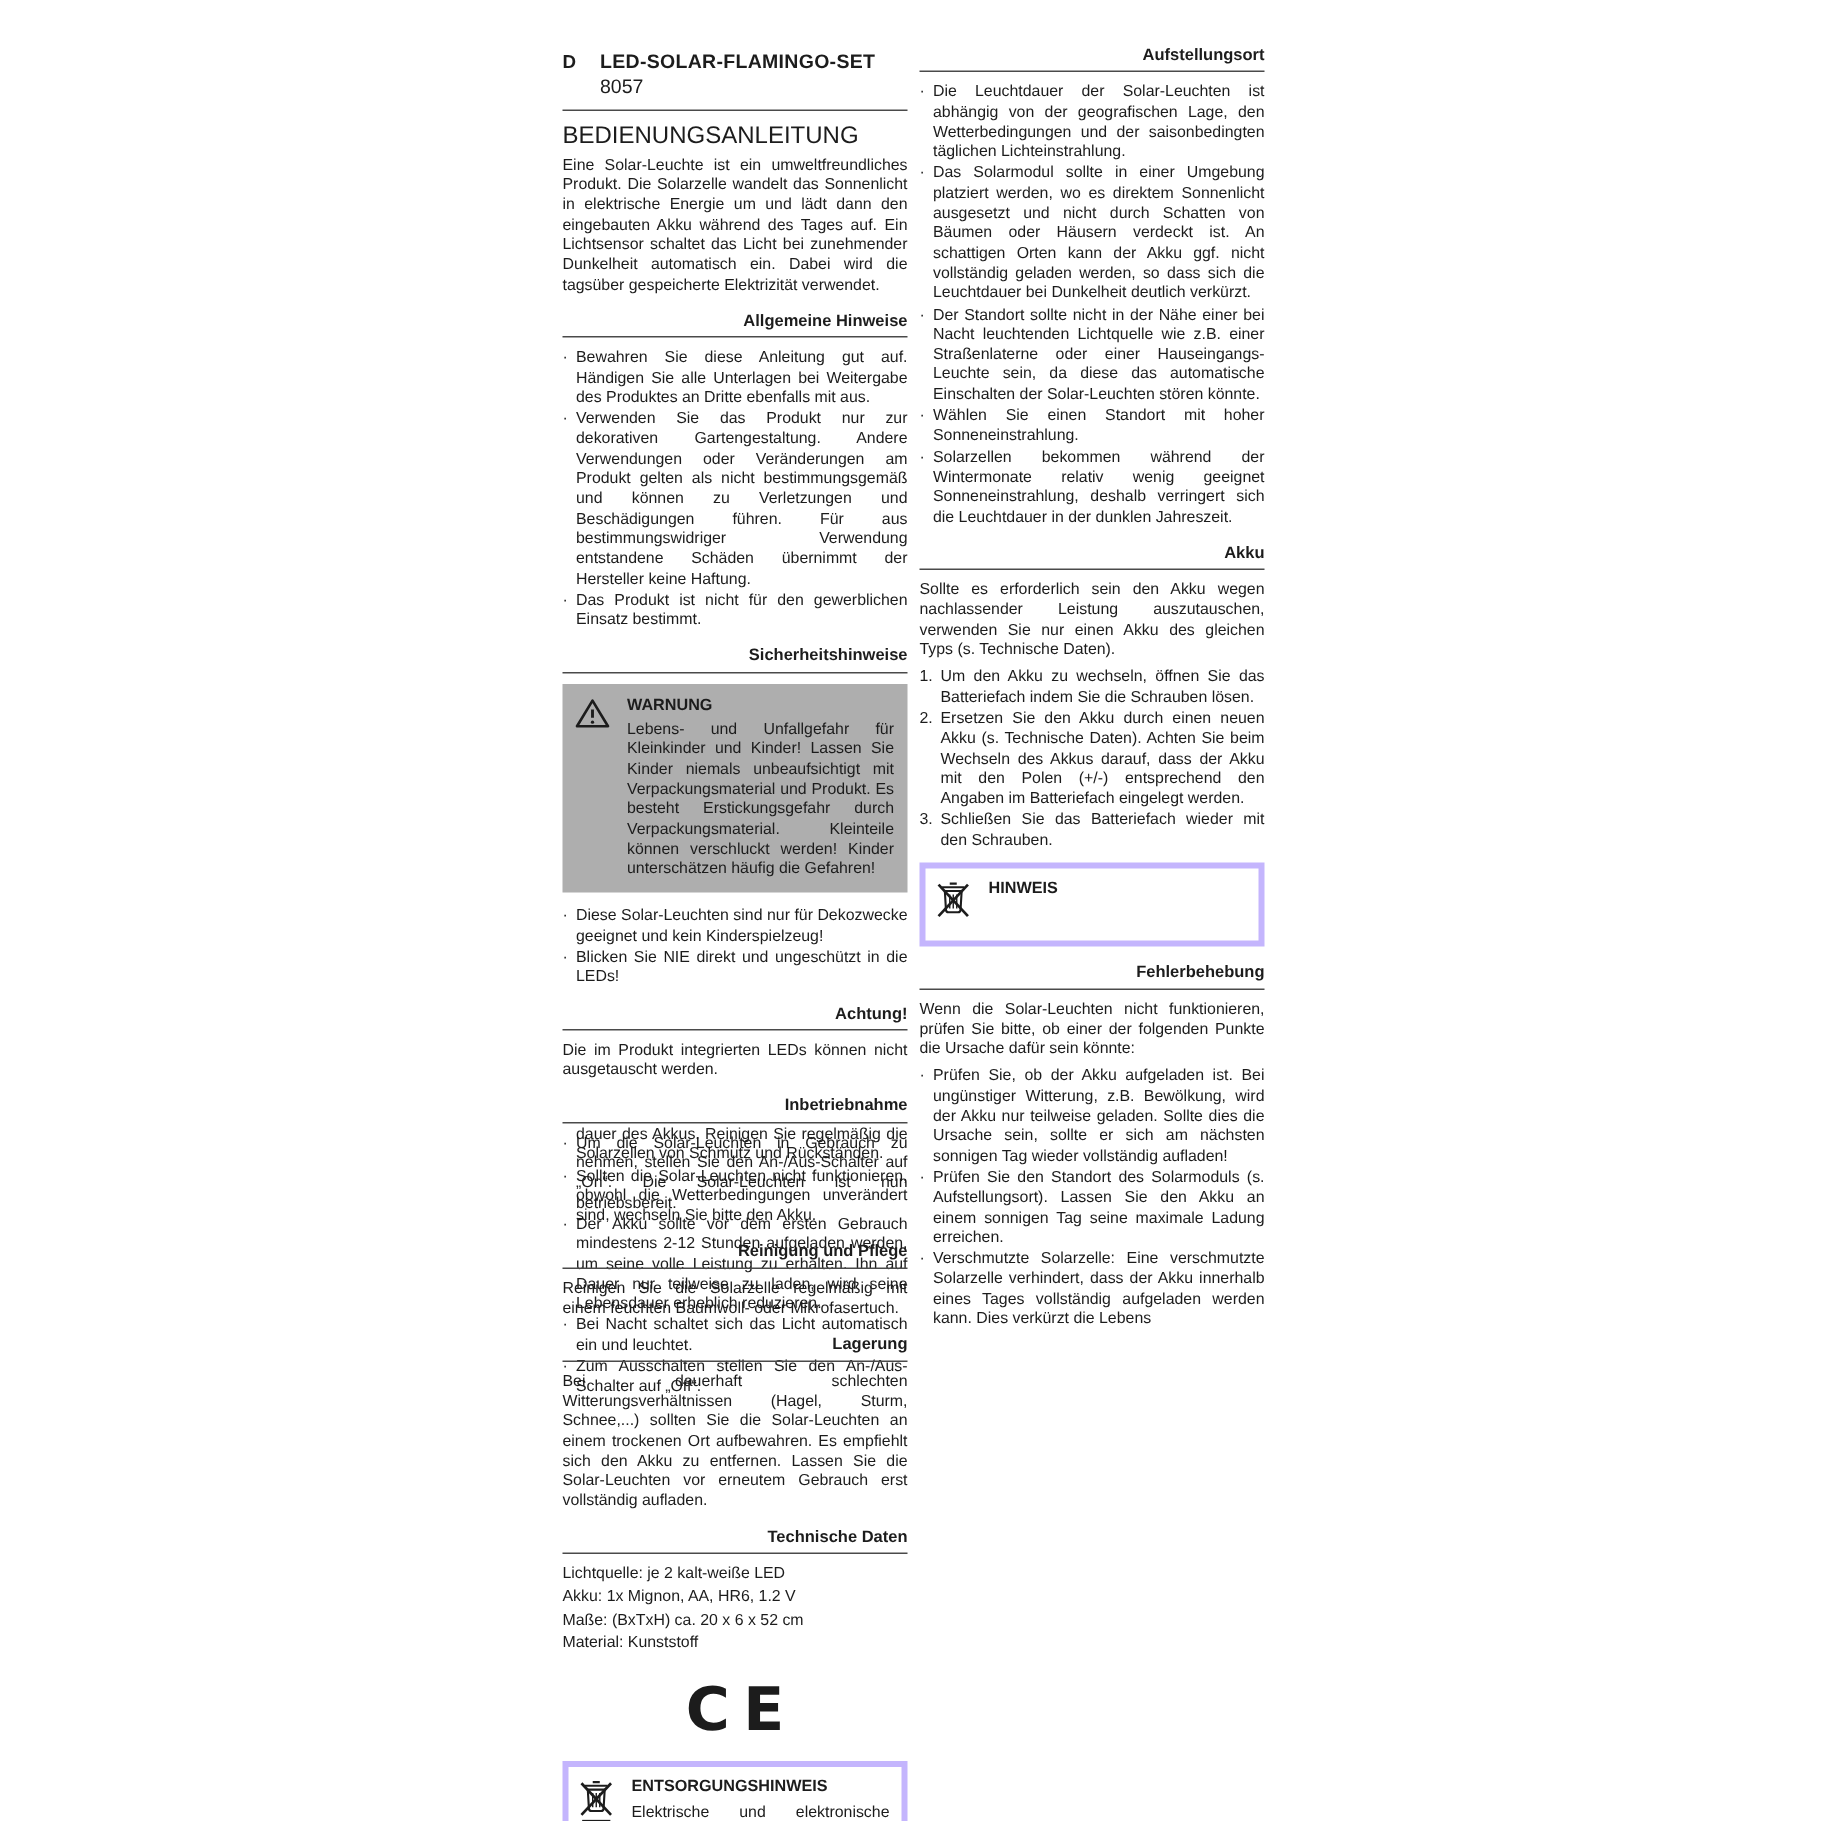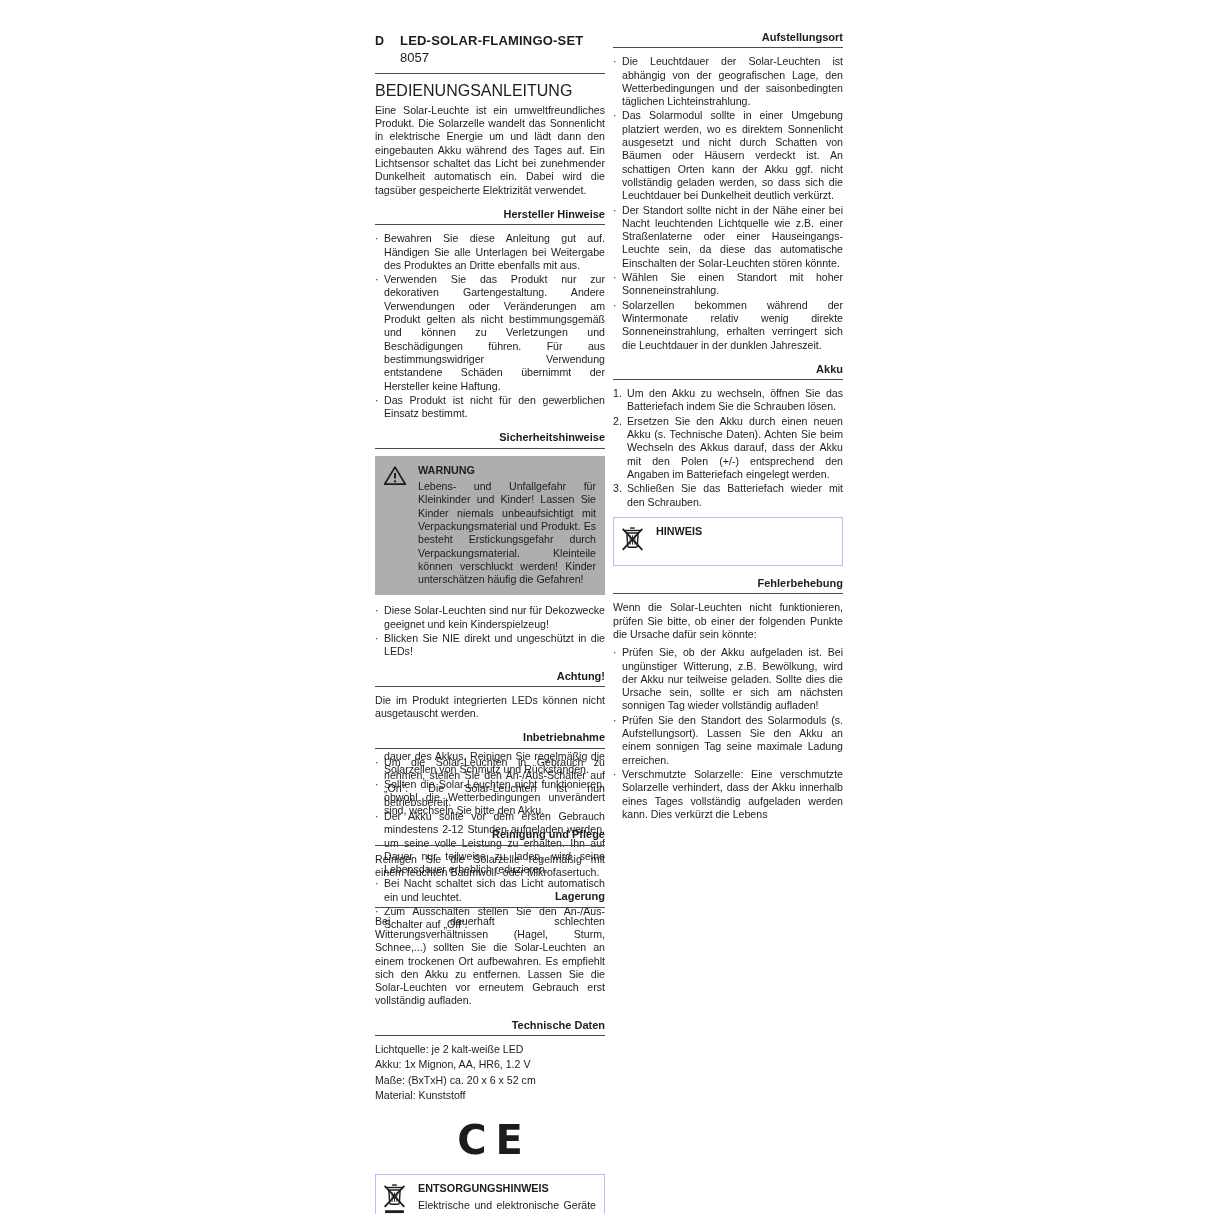--- a/index.html
+++ b/index.html
@@ -53,21 +53,21 @@
   .step .st { flex: 1; text-align: justify; }
 
   
   .warnbox {
     background: #aeaeae;
     padding: 8px 9px 9px 8px;
     display: flex; gap: 8px;
     margin: 2px 0 9px 0;
   }
   .noticebox {
-    border: 1px solid #c4b5fd;
+    border: 4px solid #c4b5fd;
     background: #ffffff;
     padding: 7px 8px 8px 7px;
     display: flex; gap: 8px;
     margin: 8px 0 10px 0;
   }
   .ibox { flex: none; width: 27px; padding-top: 1px; }
   .bcontent { flex: 1; }
   .btitle { font-weight: bold; font-size: 10.8px; margin-bottom: 3px; }
   .btext { text-align: justify; }
 
@@ -98,21 +98,21 @@
       <span class="hdr-lang">D</span>
       <span class="hdr-title">LED-SOLAR-FLAMINGO-SET</span>
     </div>
     <div class="hdr-model">8057</div>
     <div class="hdr-rule"></div>
     <div class="h-main">BEDIENUNGSANLEITUNG</div>
     <p class="body">Eine Solar-Leuchte ist ein umweltfreundliches Produkt. Die Solarzelle wandelt das Sonnenlicht in elektrische Energie um und lädt dann den eingebauten Akku während des Tages auf. Ein Lichtsensor schaltet das Licht bei zunehmender Dunkelheit automatisch ein. Dabei wird die tagsüber gespeicherte Elektrizität verwendet.</p>
   </div>
 
   <div>
-    <div class="sec-title">Hersteller Hinweise</div>
+    <div class="sec-title">Allgemeine Hinweise</div>
     <div class="bullet">
       <span class="bm">·</span>
       <span class="bt">Bewahren Sie diese Anleitung gut auf. Händigen Sie alle Unterlagen bei Weitergabe des Produktes an Dritte ebenfalls mit aus.</span>
     </div>
     <div class="bullet">
       <span class="bm">·</span>
       <span class="bt">Verwenden Sie das Produkt nur zur dekorativen Gartengestaltung. Andere Verwendungen oder Veränderungen am Produkt gelten als nicht bestimmungsgemäß und können zu Verletzungen und Beschädigungen führen. Für aus bestimmungswidriger Verwendung entstandene Schäden übernimmt der Hersteller keine Haftung.</span>
     </div>
     <div class="bullet">
       <span class="bm">·</span>
@@ -187,26 +187,27 @@
     <div class="bullet">
       <span class="bm">·</span>
       <span class="bt">Der Standort sollte nicht in der Nähe einer bei Nacht leuchtenden Lichtquelle wie z.B. einer Straßenlaterne oder einer Hauseingangs-Leuchte sein, da diese das automatische Einschalten der Solar-Leuchten stören könnte.</span>
     </div>
     <div class="bullet">
       <span class="bm">·</span>
       <span class="bt">Wählen Sie einen Standort mit hoher Sonneneinstrahlung.</span>
     </div>
     <div class="bullet">
       <span class="bm">·</span>
-      <span class="bt">Solarzellen bekommen während der Wintermonate relativ wenig direkte Sonneneinstrahlung, erhalten verringert sich die Leuchtdauer in der dunklen Jahreszeit.</span>
+      <span class="bt">Solarzellen bekommen während der Wintermonate relativ wenig geeignet Sonneneinstrahlung, deshalb verringert sich die Leuchtdauer in der dunklen Jahreszeit.</span>
     </div>
   </div>
 
   <div>
     <div class="sec-title">Akku</div>
+    <p class="body">Sollte es erforderlich sein den Akku wegen nachlassender Leistung auszutauschen, verwenden Sie nur einen Akku des gleichen Typs (s. Technische Daten).</p>
     <div class="step">
       <span class="sm">1.</span>
       <span class="st">Um den Akku zu wechseln, öffnen Sie das Batteriefach indem Sie die Schrauben lösen.</span>
     </div>
     <div class="step">
       <span class="sm">2.</span>
       <span class="st">Ersetzen Sie den Akku durch einen neuen Akku (s. Technische Daten). Achten Sie beim Wechseln des Akkus darauf, dass der Akku mit den Polen (+/-) entsprechend den Angaben im Batteriefach eingelegt werden.</span>
     </div>
     <div class="step">
       <span class="sm">3.</span>

